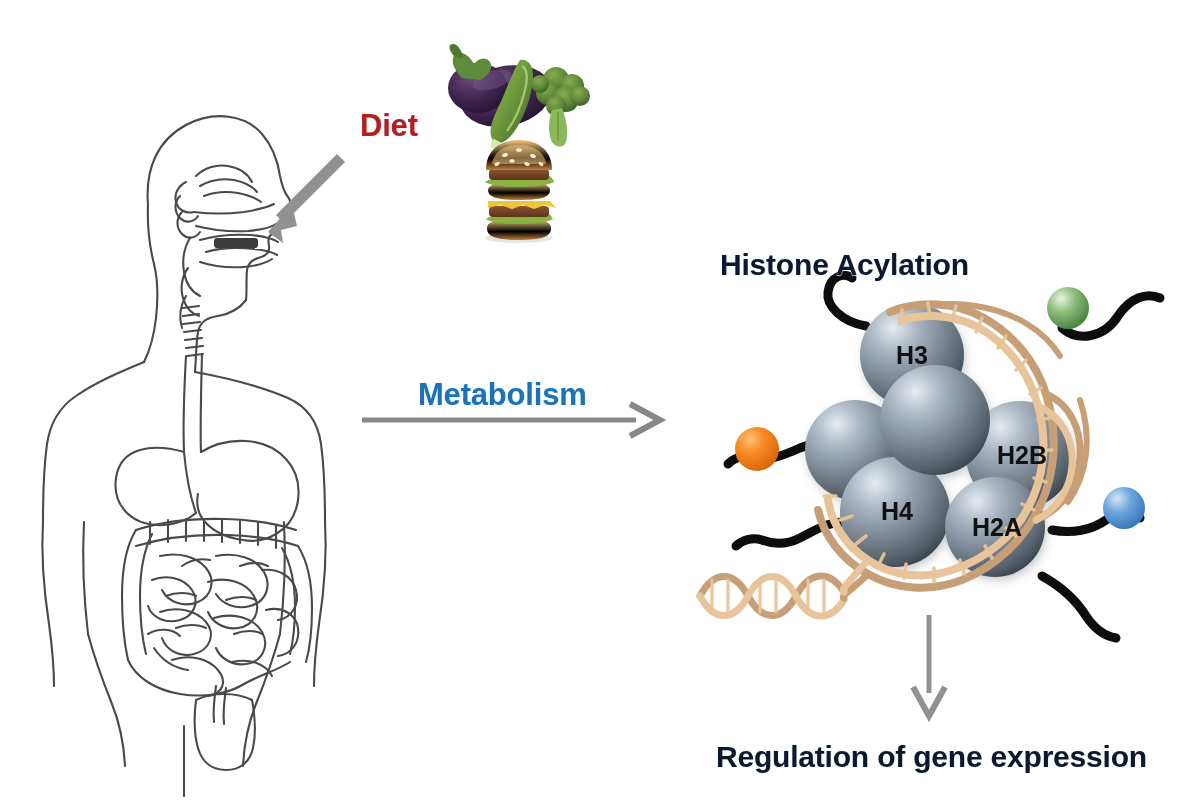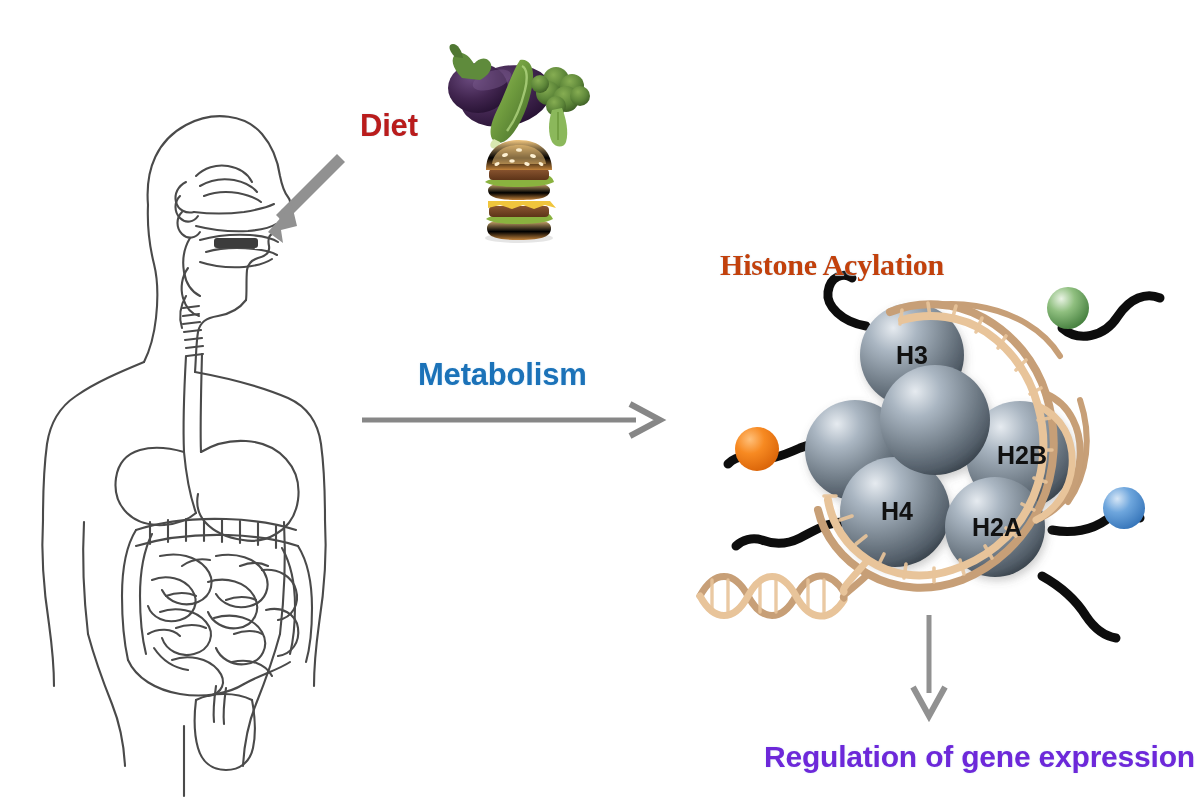--- a/index.html
+++ b/index.html
@@ -423,19 +423,19 @@
     <g>
       <circle cx="1068" cy="308" r="21" fill="url(#gGreen)"></circle>
       <circle cx="757" cy="449" r="22" fill="url(#gOrange)"></circle>
       <circle cx="1124" cy="508" r="21" fill="url(#gBlue)"></circle>
     </g>
   </svg>
   </div>
 
   <div class="lbl" id="label-diet" style="color: #b91c1c;">Diet</div>
 
-  <div class="lbl" id="label-metabolism" style="color: rgb(27, 114, 184);">Metabolism</div>
-
-  <div class="lbl" id="label-histone" style="color: #c2410c; font-family: Liberation Serif, serif;">Histone Acylation</div>
-
-  <div class="lbl" id="label-regulation" style="color: #6d28d9; margin-left: 48px;">Regulation of gene expression</div>
+  <div class="lbl" id="label-metabolism" style="color: rgb(27, 114, 184); margin-top: 20px;">Metabolism</div>
+
+  <div class="lbl" id="label-histone" style="color: #0f172a;">Histone Acylation</div>
+
+  <div class="lbl" id="label-regulation" style="color: #0f172a;">Regulation of gene expression</div>
 
 </div>
 
 </body></html>

